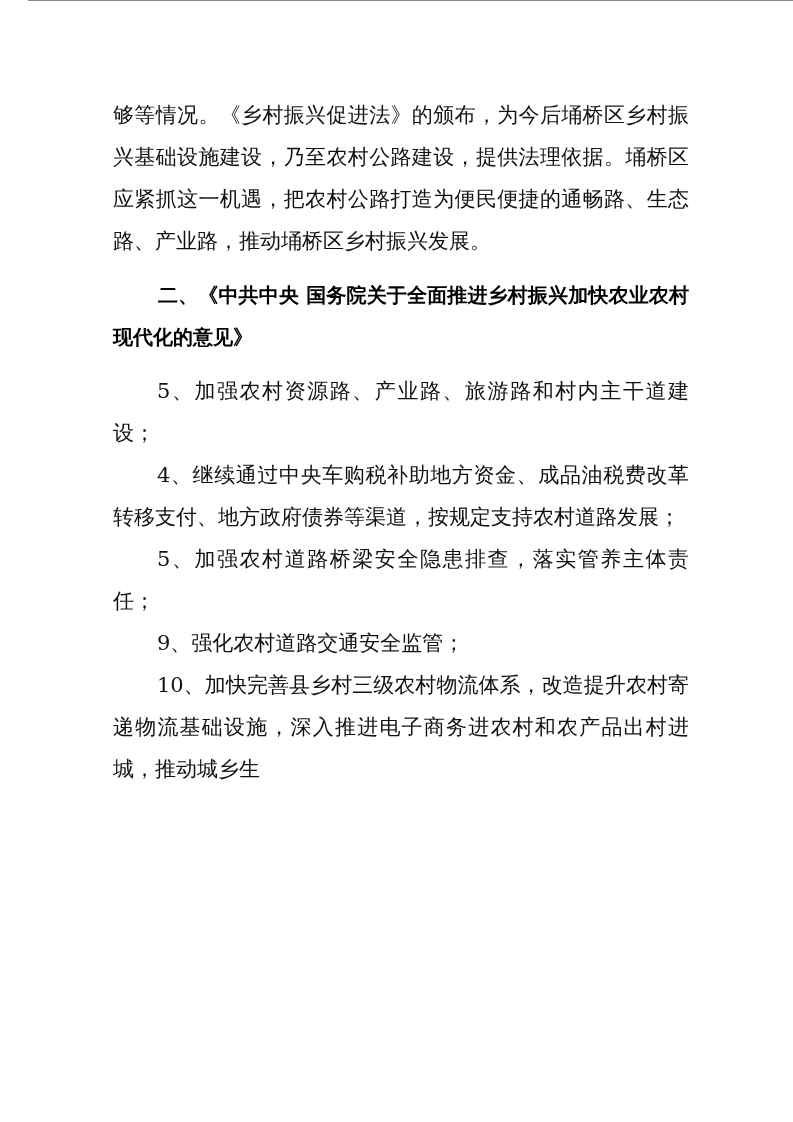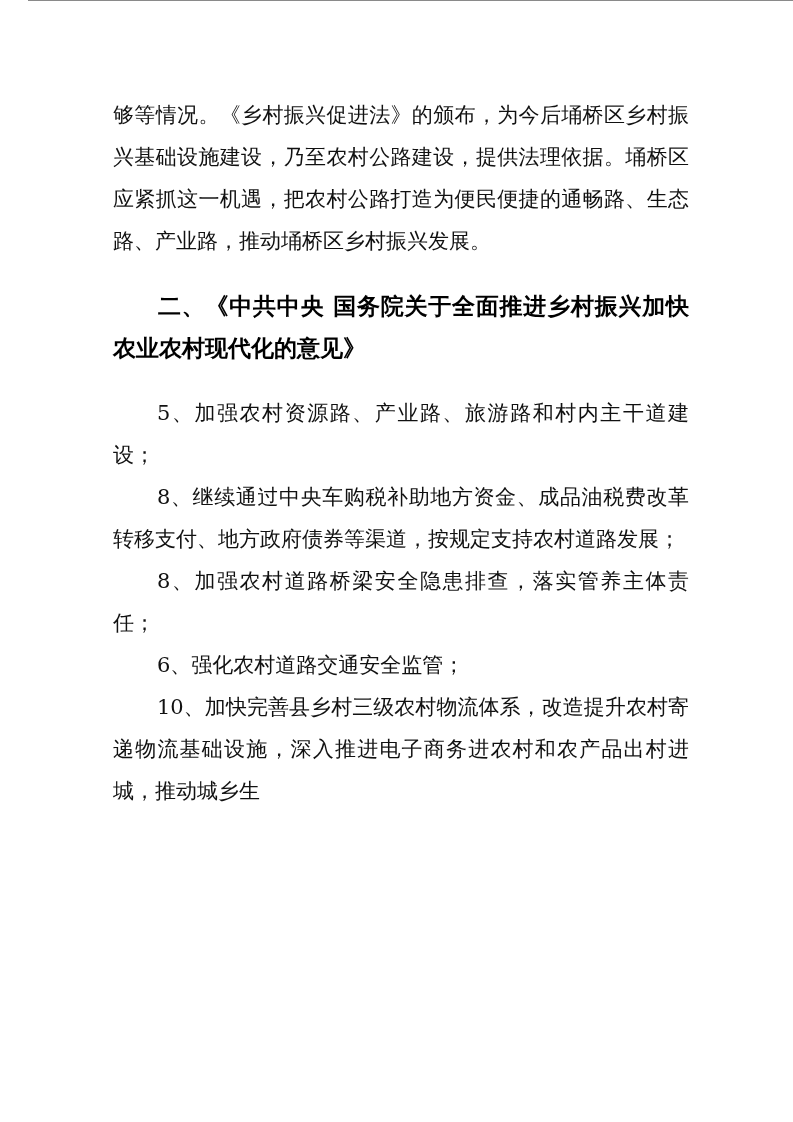--- a/index.html
+++ b/index.html
@@ -37,24 +37,24 @@
     text-justify: inter-ideograph;
     margin: 0;
     word-break: break-all;
   }
   .indent {
     text-indent: 44px;
   }
   .heading {
     font-family: "DejaVu Sans", "Liberation Sans", sans-serif;
     font-weight: bold;
-    font-size: 23px;
+    font-size: 20px;
     line-height: 42px;
     color: #000000;
-    margin: 23px 0;
+    margin: 12px 0;
     text-indent: 45px;
     text-align: justify;
     word-break: break-all;
   }
   .page-number {
     position: absolute;
     top: 1036px;
     left: 0;
     width: 100%;
     text-align: center;
@@ -72,26 +72,26 @@
   <div class="content">
     <p class="para">够等情况。《乡村振兴促进法》的颁布，为今后埇桥区乡村振兴基础设施建设，乃至农村公路建设，提供法理依据。埇桥区应紧抓这一机遇，把农村公路打造为便民便捷的通畅路、生态路、产业路，推动埇桥区乡村振兴发展。</p>
 
     <p class="heading">二、《中共中央 国务院关于全面推进乡村振兴加快农业农村现代化的意见》</p>
 
 
 
     <p class="para indent">5、加强农村资源路、产业路、旅游路和村内主干道建设；</p>
 
 
-    <p class="para indent">8、继续通过中央车购税补助地方资金、成品油税费改革转移支付、地方政府债券等渠道，按规定支持农村道路发展；</p>
+    <p class="para indent">4、继续通过中央车购税补助地方资金、成品油税费改革转移支付、地方政府债券等渠道，按规定支持农村道路发展；</p>
 
 
 
 
-    <p class="para indent">8、加强农村道路桥梁安全隐患排查，落实管养主体责任；</p>
+    <p class="para indent">5、加强农村道路桥梁安全隐患排查，落实管养主体责任；</p>
 
-    <p class="para indent">6、强化农村道路交通安全监管；</p>
+    <p class="para indent">9、强化农村道路交通安全监管；</p>
 
     <p class="para indent">10、加快完善县乡村三级农村物流体系，改造提升农村寄递物流基础设施，深入推进电子商务进农村和农产品出村进城，推动城乡生</p>
   </div>
 
   <div class="page-number">25</div>
 </div>
 
 </body></html>

